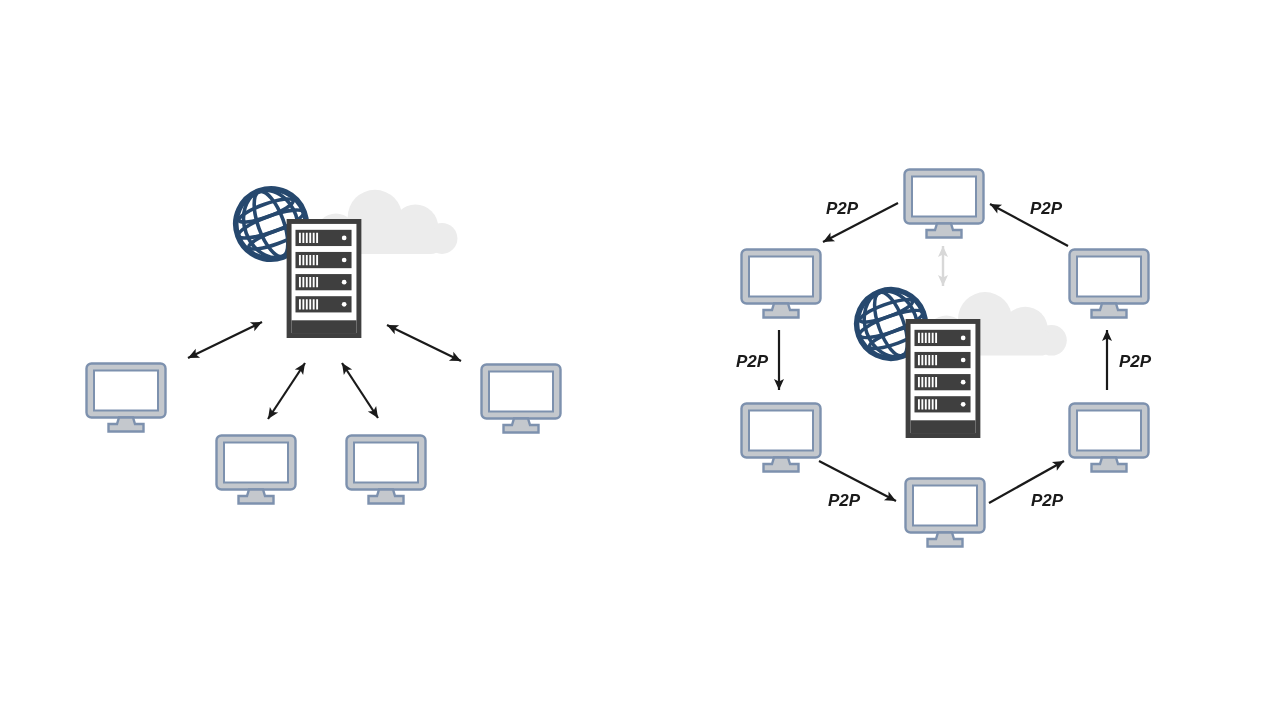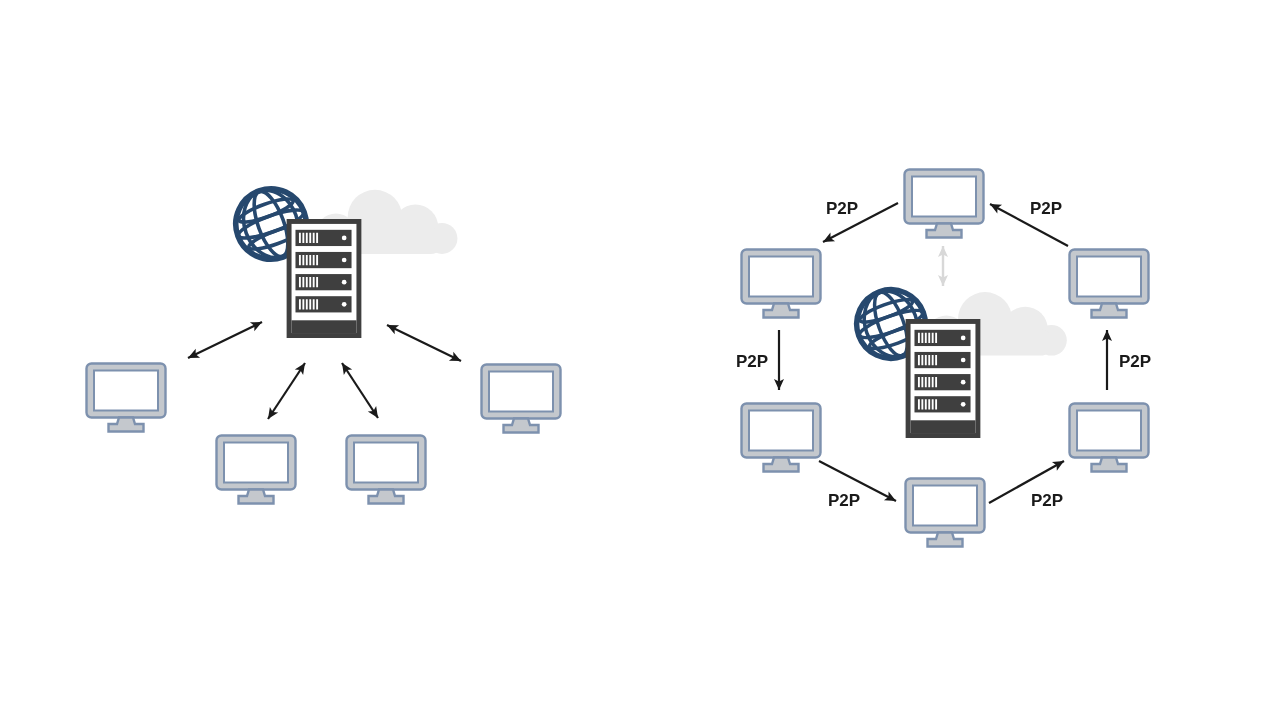--- a/index.html
+++ b/index.html
@@ -1,21 +1,21 @@
 <!DOCTYPE html>
 <html style="--background: #ffffff; --globe: #26486e; --server: #3f3f3f; --cloud: #ececec; --monitor_body: #c4c8cd; --monitor_border: #7d91ae; --arrow: #1a1a1a; --faded_arrow: #d8d8d8; --label: #1a1a1a;"><head>
 <meta charset="utf-8">
 <style>
   :root{
     --background:#ffffff; --globe:#26486e; --server:#3f3f3f; --cloud:#ececec;
     --monitor_body:#c4c8cd; --monitor_border:#7d91ae; --arrow:#1a1a1a;
     --faded_arrow:#d8d8d8; --label:#1a1a1a;
   }
   html,body{margin:0;padding:0;background:var(--background);}
-  .stage{position:relative;width:1280px;height:720px;background:var(--background);overflow:hidden;}
+  .stage{position:relative;width:1280px;height:720px;background:var(--background);overflow:hidden;font-style:italic;}
   svg{display:block;}
   .cloud-fill{fill:var(--cloud);stroke:none;}
   .globe-line{fill:none;stroke:var(--globe);}
   .globe-outline{stroke-width:7;}
   .globe-inner{stroke-width:4.5;}
   .srv-frame{fill:#ffffff;stroke:var(--server);stroke-width:5;}
   .srv-unit{fill:var(--server);stroke:none;}
   .srv-stripe{stroke:#ffffff;stroke-width:1.9;}
   .srv-dot{fill:#ffffff;}
   .srv-band{fill:var(--server);}

